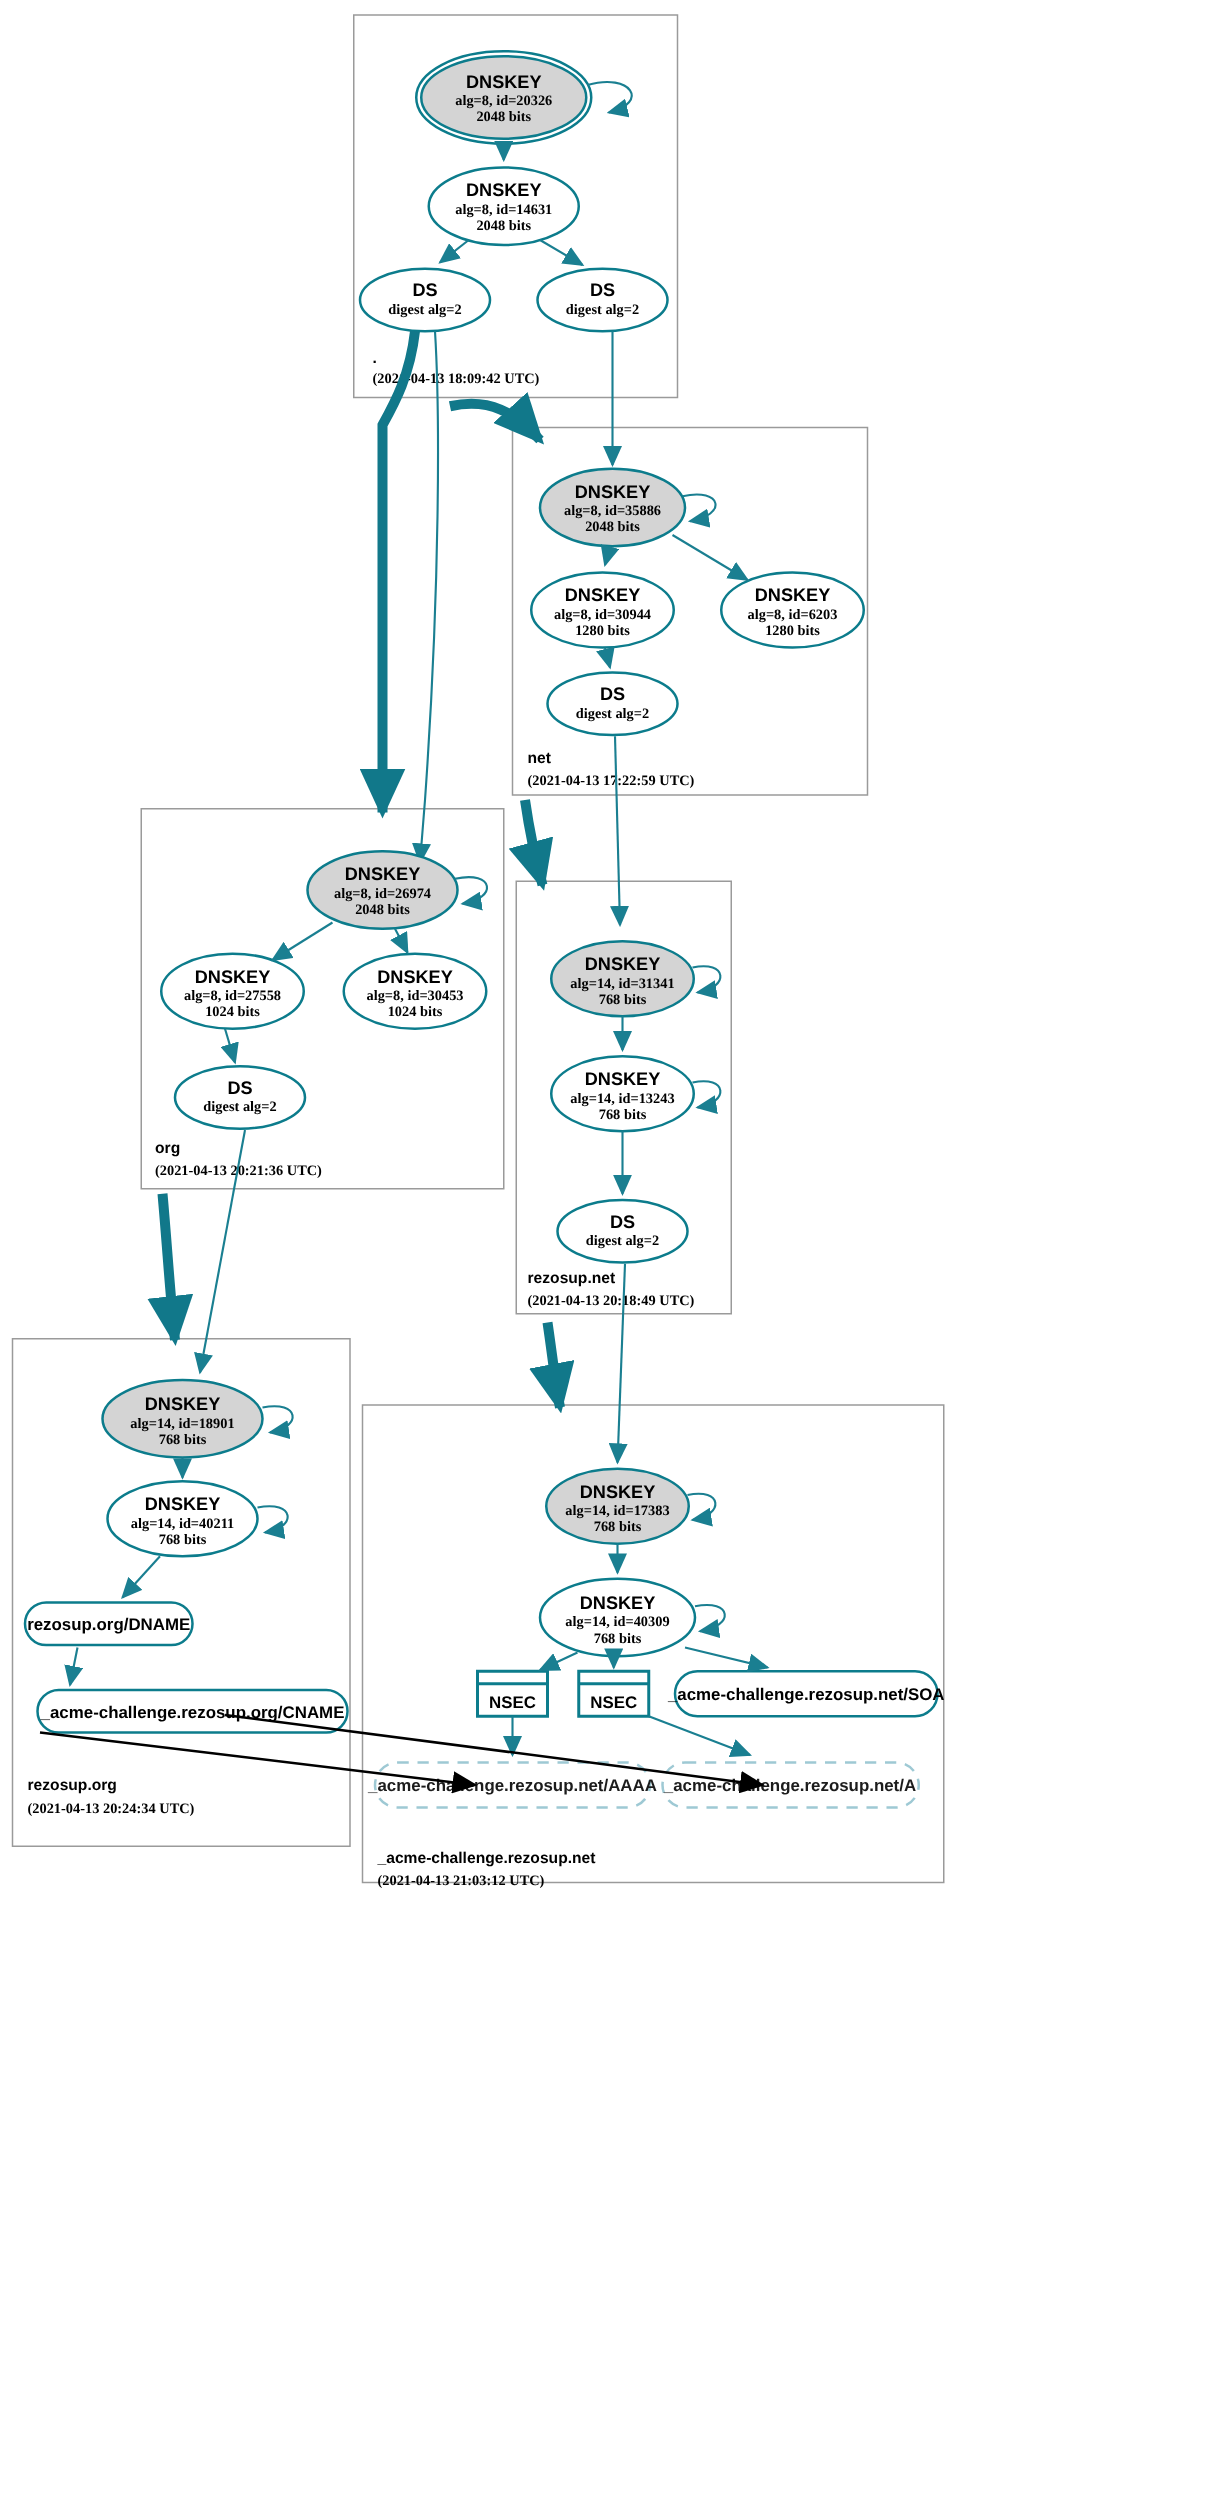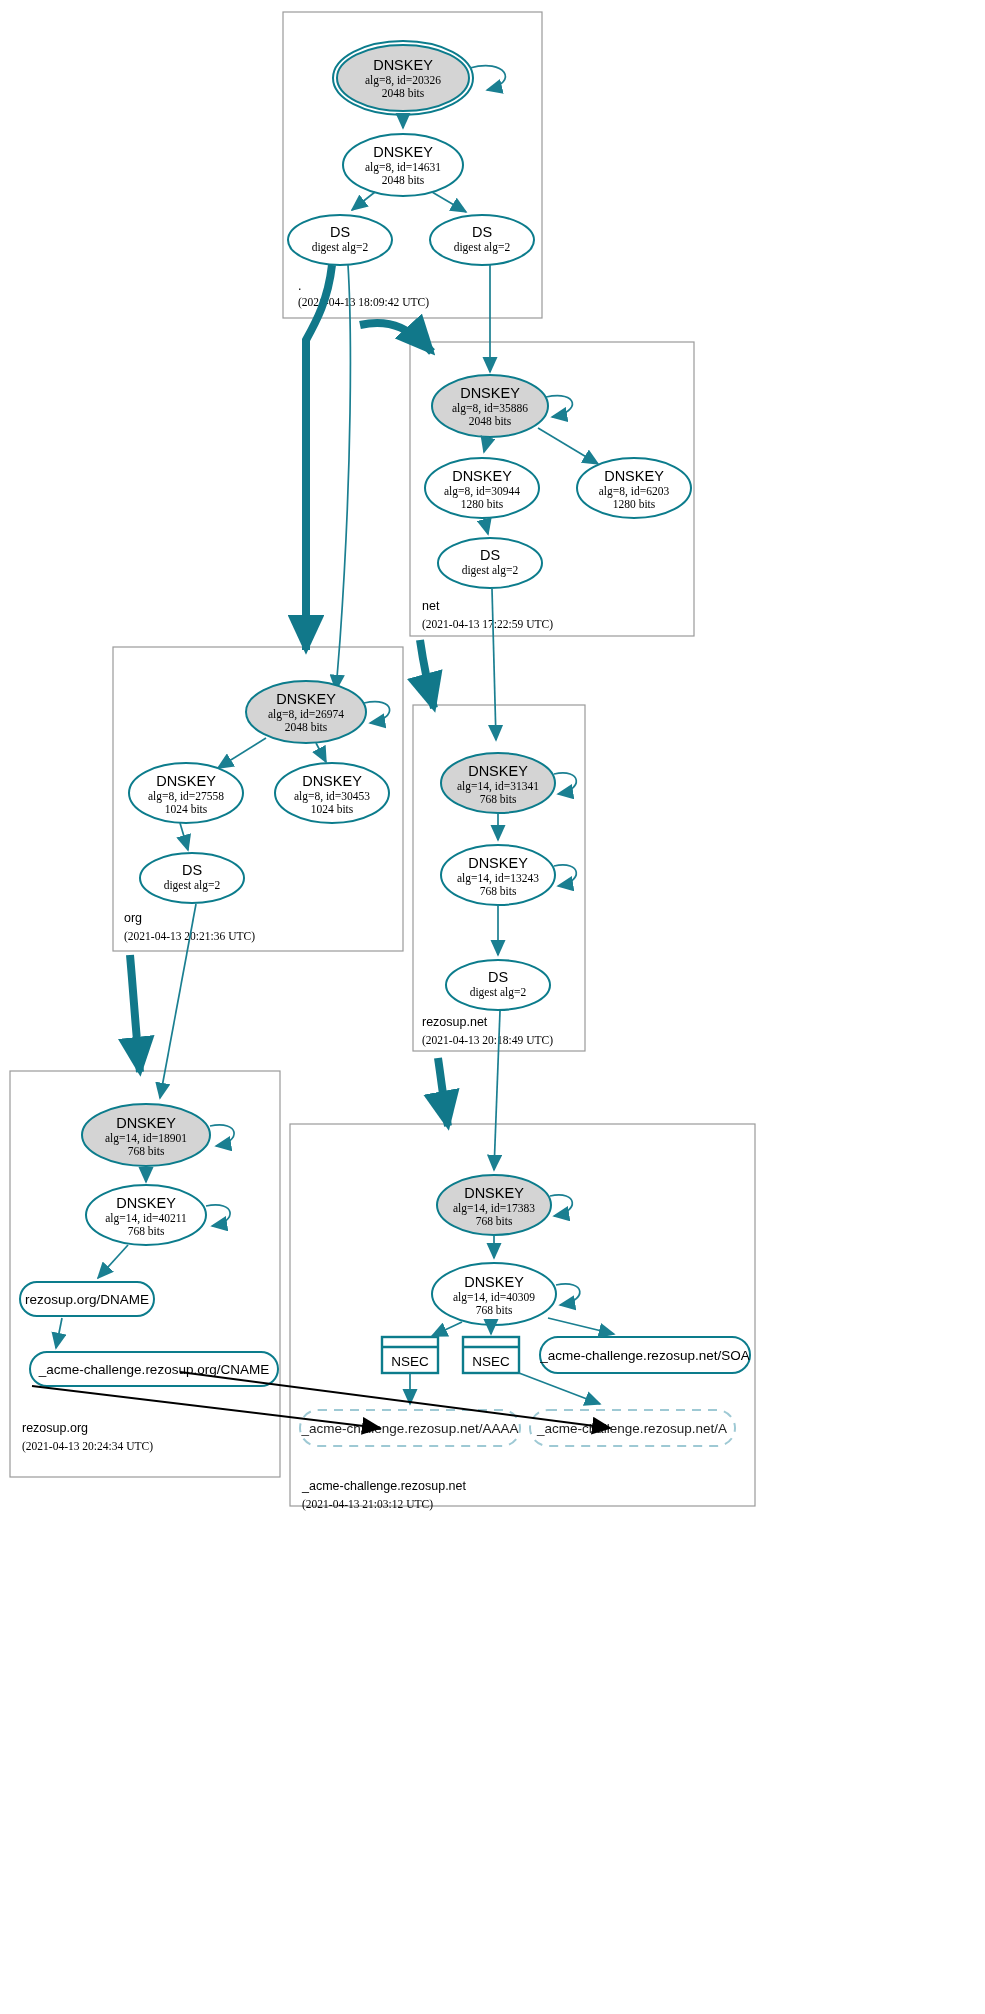--- a/index.html
+++ b/index.html
@@ -1,17 +1,17 @@
 <!DOCTYPE html>
 <html><head>
 <meta charset="utf-8">
 <style>
   html,body{margin:0;padding:0;background:#ffffff;}
   body{font-family:"Liberation Sans", sans-serif;}
-  #stage{position:relative;width:985px;height:1764px;overflow:hidden;background:#fff;}
+  #stage{position:relative;width:985px;height:1764px;overflow:hidden;background:#fff;font-weight:bold;}
   svg#diagram{position:absolute;left:0;top:0;width:985px;height:2014px;}
 
   .zone-box{fill:none;stroke:#9a9a9a;stroke-width:1.2;}
   .ell{fill:#ffffff;stroke:#0c7c8c;stroke-width:2;}
   .ell.ksk{fill:#d4d4d4;}
   .ell.outer{fill:none;stroke:#0c7c8c;stroke-width:2;}
   .edge{fill:none;stroke:#1a7f91;stroke-width:1.7;}
   .edge.thick{stroke:#11788a;stroke-width:8;}
   .edge.black{stroke:#000000;stroke-width:2;}
   .rrset{fill:none;stroke:#0c7c8c;stroke-width:2;}

